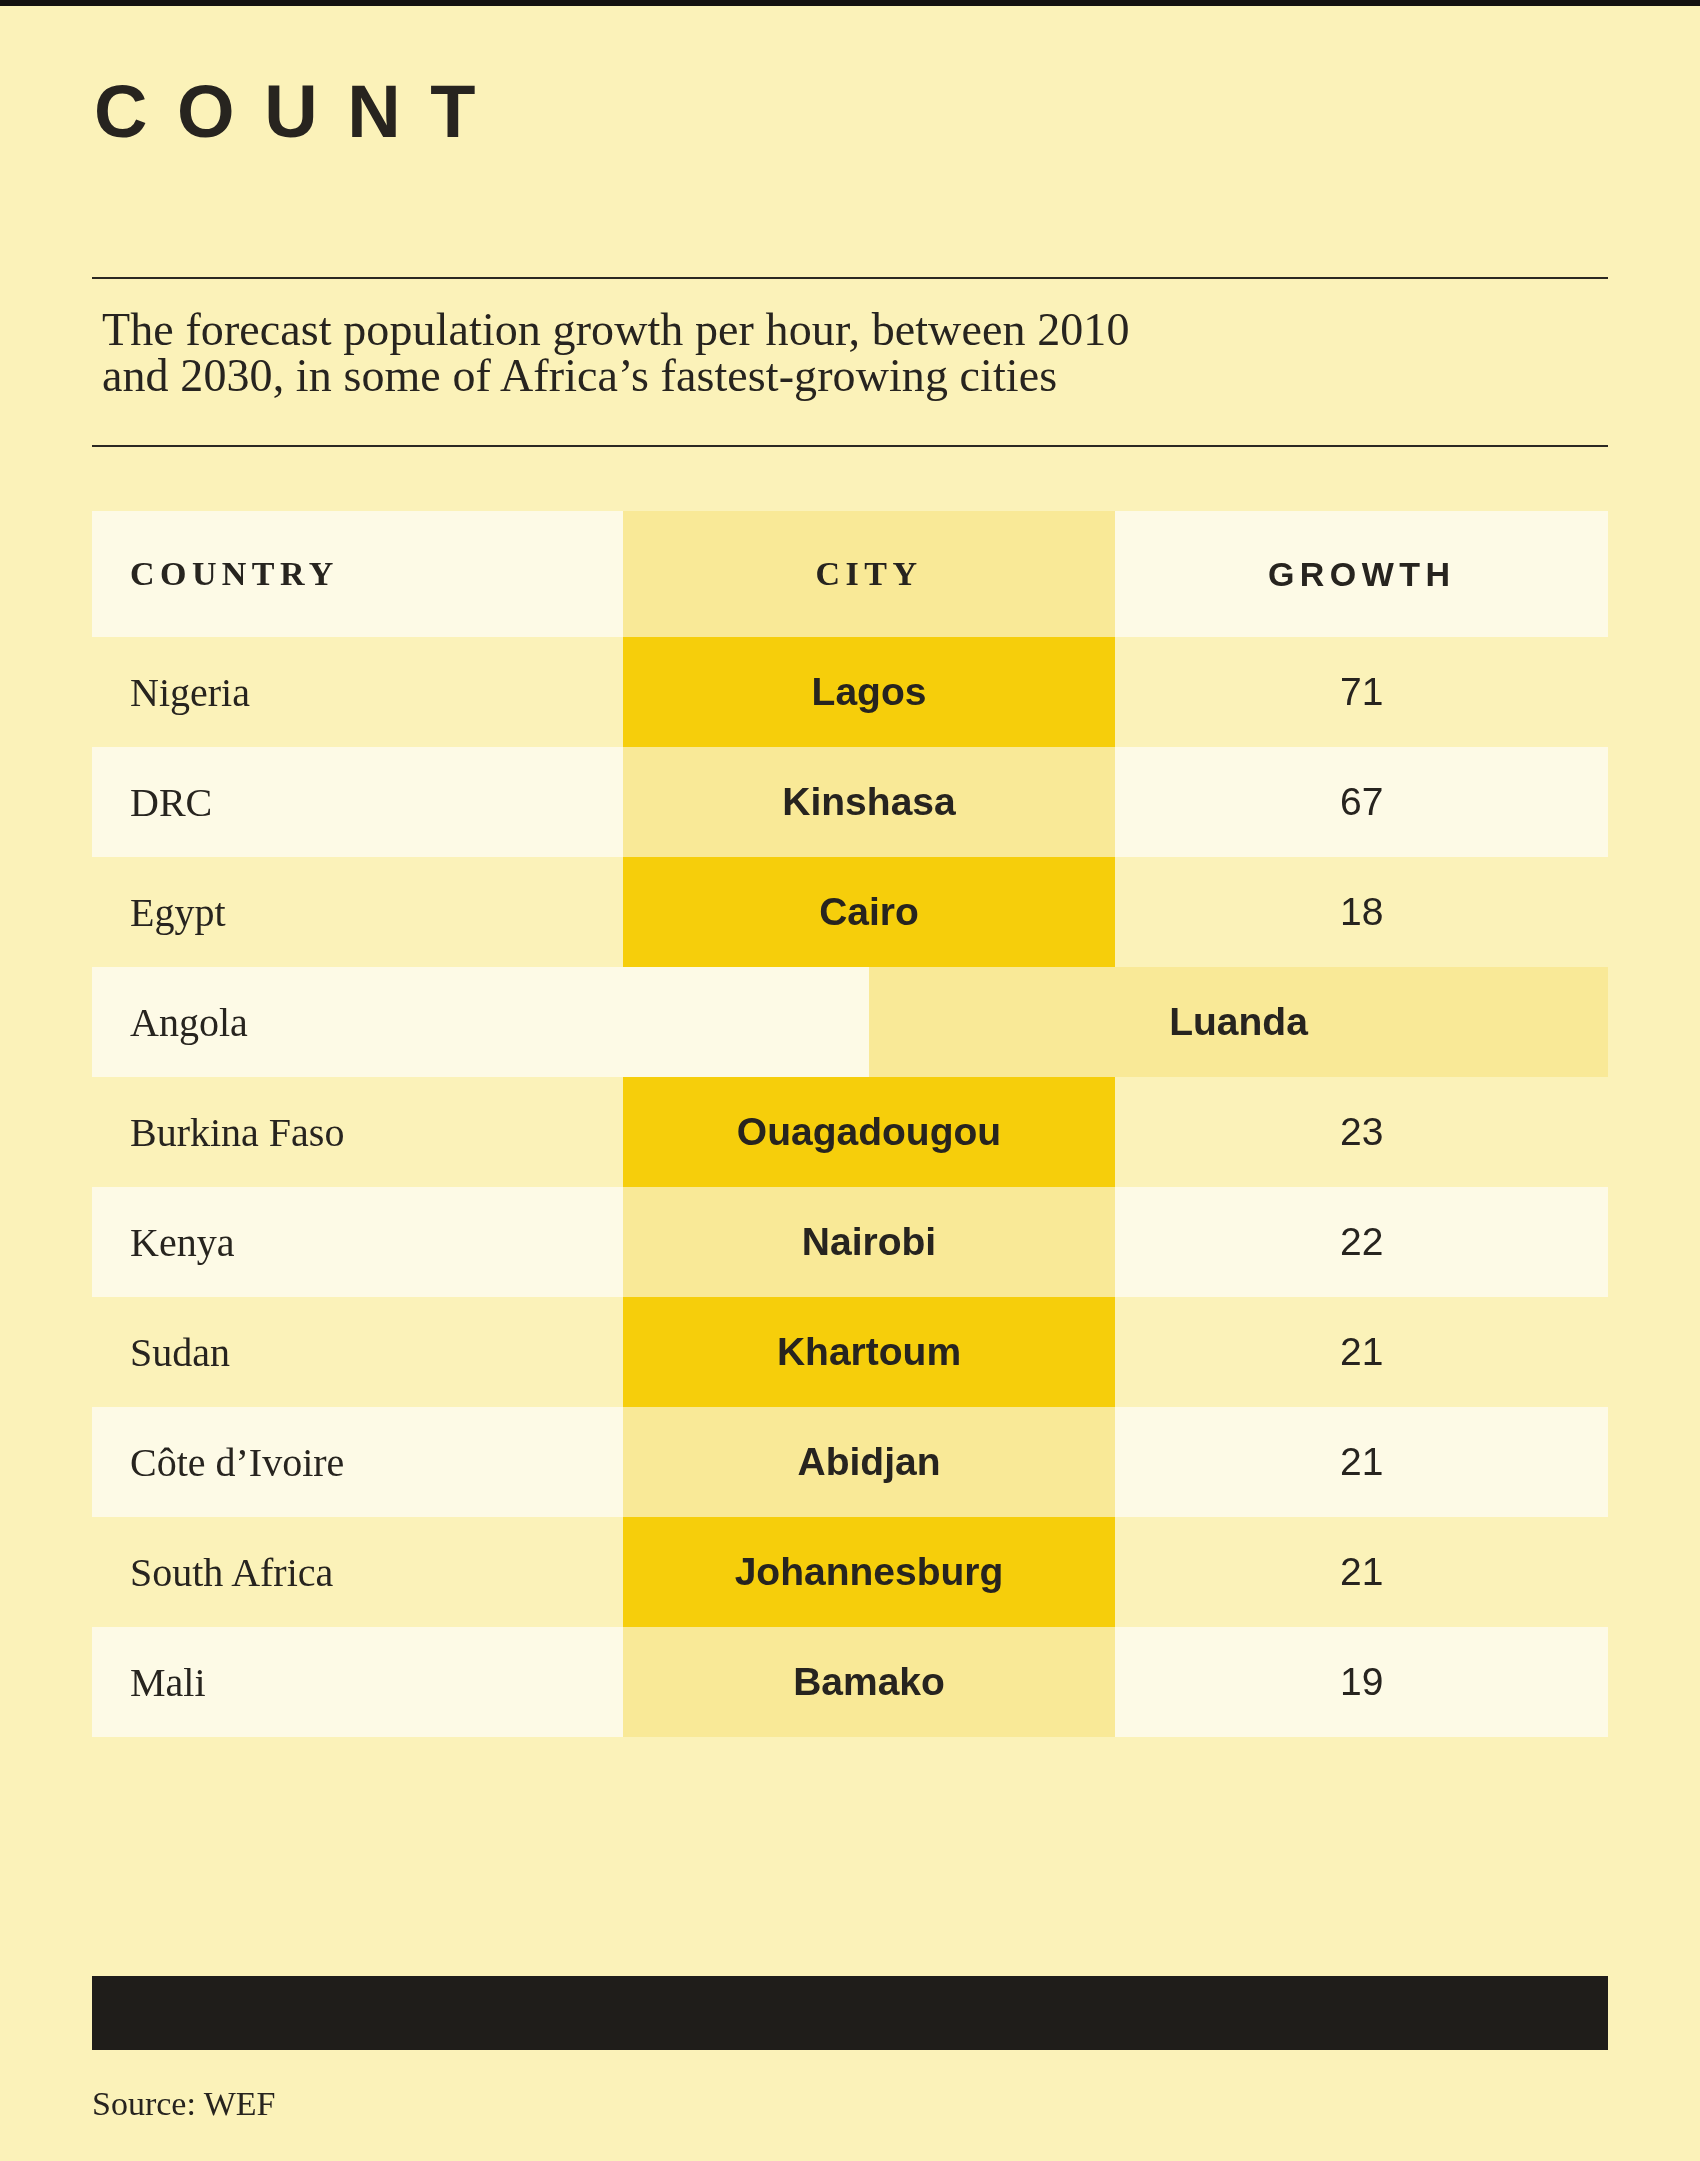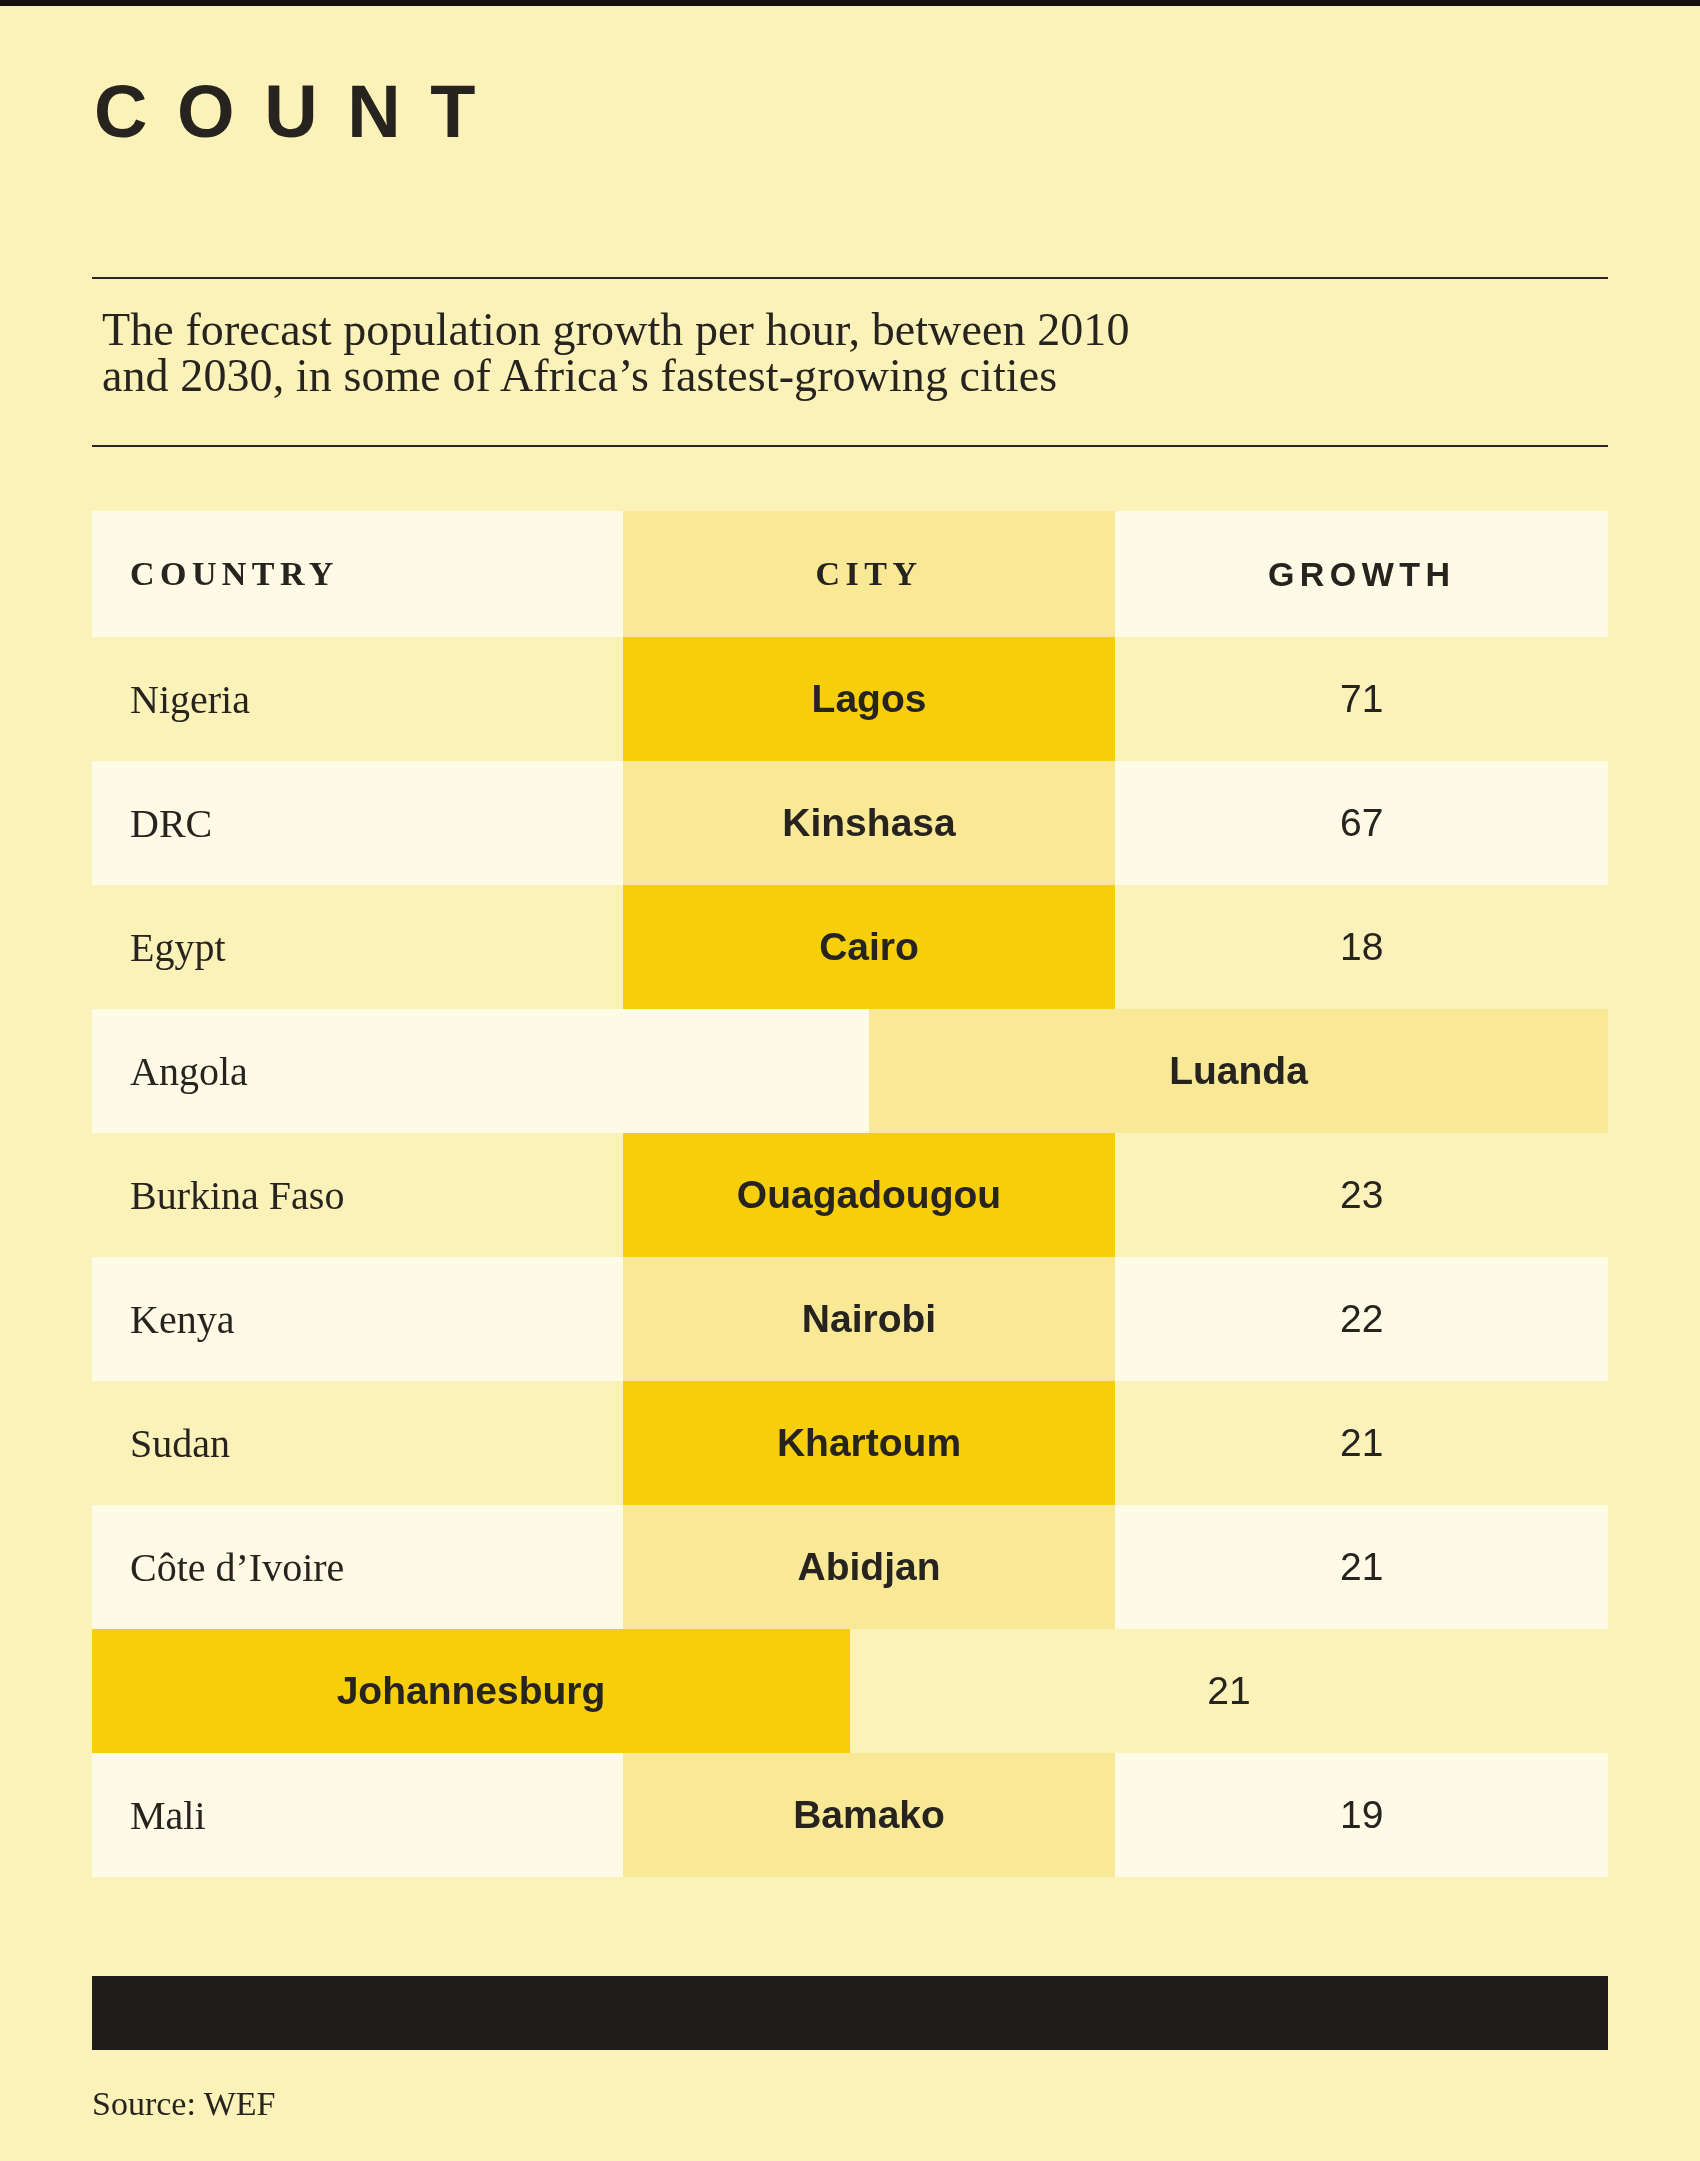--- a/index.html
+++ b/index.html
@@ -22,21 +22,21 @@
   .rule1{top:277px;}
   .rule2{top:445px;}
   .subtitle{
     position:absolute;left:102px;top:307px;margin:0;
     font-family:"Liberation Serif","DejaVu Serif",serif;
     font-size:46px;line-height:46px;font-weight:400;letter-spacing:0.002em;
   }
   .subtitle span{display:block;}
   .table{position:absolute;left:92px;top:511px;width:1516px;}
   .thead{display:flex;height:126px;}
-  .trow{display:flex;height:124px;}
+  .trow{display:flex;height:110px;}
   .cell{flex:1 1 0;display:flex;align-items:center;min-width:0;box-sizing:border-box;}
   .c-country{justify-content:flex-start;padding-left:38px;}
   .c-city,.c-growth{justify-content:center;}
   .thead .cell span{font-weight:700;font-size:34px;letter-spacing:0.16em;}
   .thead .c-country,.thead .c-growth{background:var(--cream,#FDFAE6);}
   .thead .c-city{background:var(--light-yellow,#F9E997);font-family:Liberation Serif, serif;}
   .trow.odd .c-country,.trow.odd .c-growth{background:transparent;}
   .trow.odd .c-city{background:var(--bright-yellow,#F6CE0B);}
   .trow.even .c-country,.trow.even .c-growth{background:var(--cream,#FDFAE6);}
   .trow.even .c-city{background:var(--light-yellow,#F9E997);}
@@ -168,20 +168,23 @@
         </div>
     <div class="cell c-city">
           <span>Abidjan</span>
         </div>
     <div class="cell c-growth">
           <span>21</span>
         </div>
   </div>
 
   <div class="trow odd">
+    <div class="cell c-country">
+          <span>South Africa</span>
+        </div>
     <div class="cell c-city">
           <span>Johannesburg</span>
         </div>
     <div class="cell c-growth">
           <span>21</span>
         </div>
   </div>
 
   <div class="trow even">
     <div class="cell c-country">

